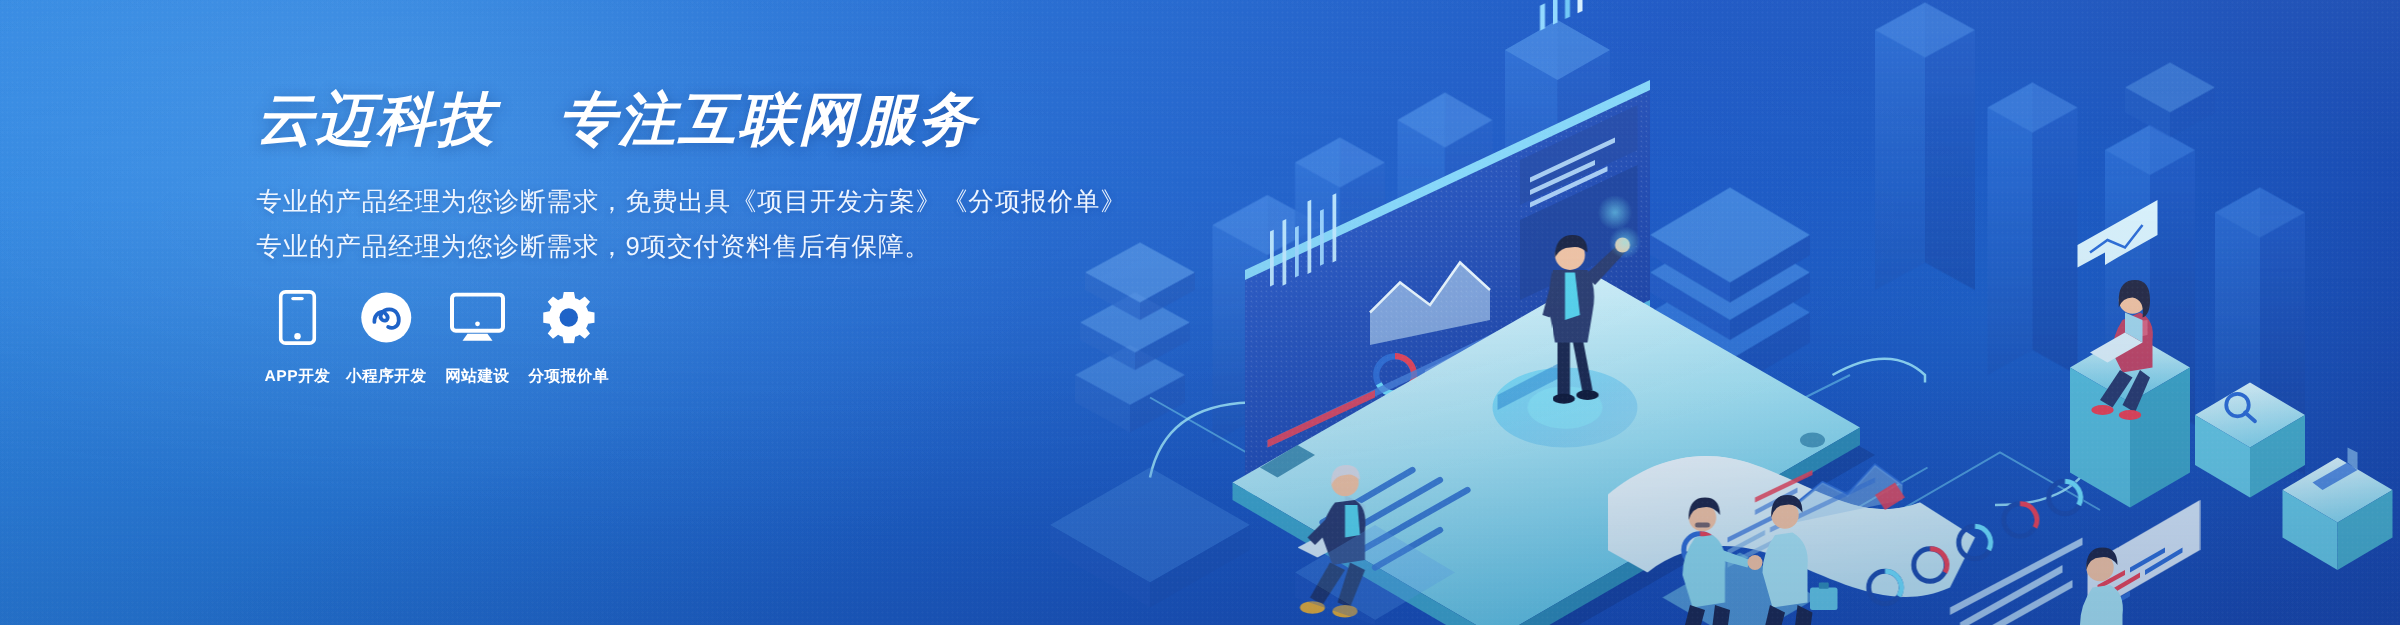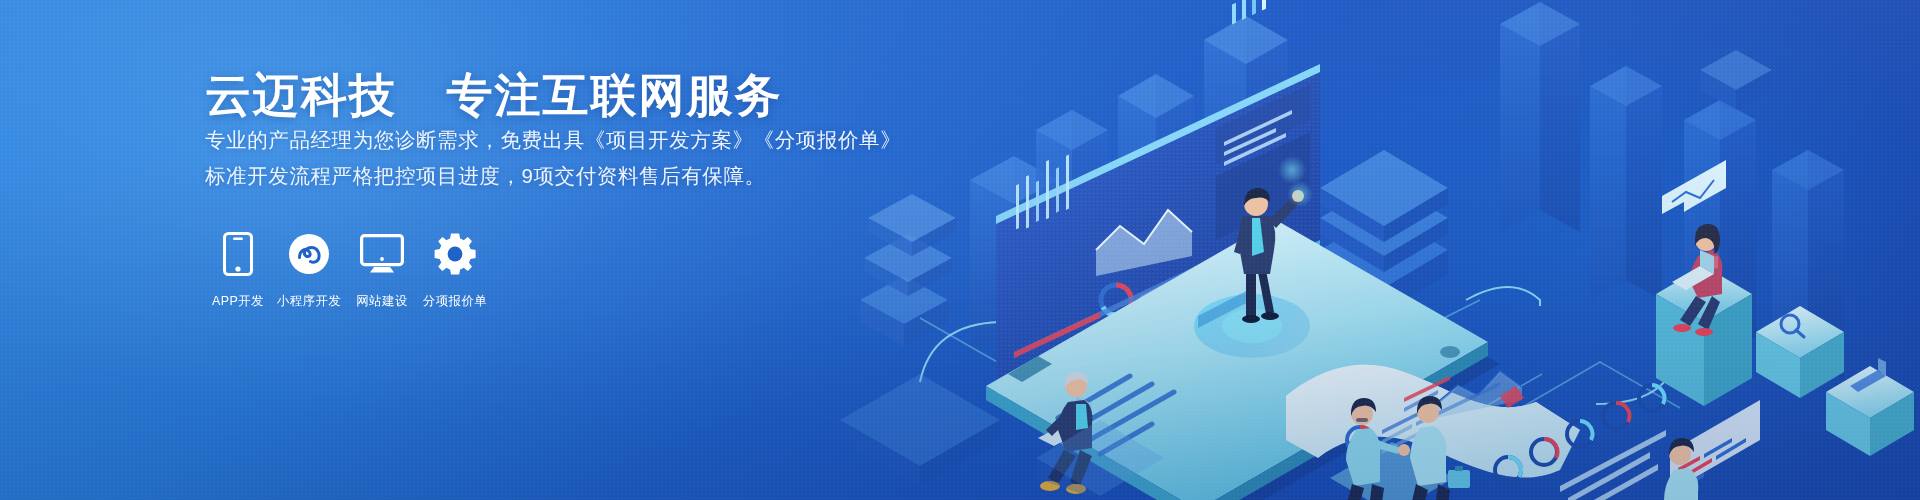--- a/index.html
+++ b/index.html
@@ -46,23 +46,25 @@
   
   .copy { position:absolute; left:205px; top:68px; width:720px; }
   .headline {
     color:#ffffff;
     font-size:46px;
     font-weight:bold;
     letter-spacing:2px;
     line-height:1.18;
     text-shadow:0 2px 10px rgba(10,40,110,0.35);
     white-space:nowrap;
+    font-style:italic;
   }
   .headline .gap { display:inline-block; width:20px; }
   .sub {
+    margin-top:22px;
     color:#eef5ff;
     font-size:20.5px;
     line-height:36px;
     letter-spacing:0.6px;
     white-space:nowrap;
     text-shadow:0 1px 6px rgba(10,40,110,0.28);
   }
 
   
   .services {
@@ -75,21 +77,21 @@
     cursor:pointer;
   }
   .svc-ico { height:44px; display:flex; align-items:center; justify-content:center; }
   .svc-ico svg { display:block; }
   .svc-label {
     margin-top:17px;
     color:#ffffff;
     font-size:12.5px;
     letter-spacing:0.4px;
     white-space:nowrap;
-    font-weight:normal;
+    font-weight:bold;
   }
   .svc:nth-child(1) { width:70px; }
   .svc:nth-child(2) { width:72px;text-align:center; }
   .svc:nth-child(3) { width:74px; }
   .svc:nth-child(4) { width:72px; }
   .svc:nth-child(5) { width:76px; }
 
   
   .illo { position:absolute; right:0; top:0; width:1120px; height:500px; }
   .illo svg { display:block; width:1120px; height:500px; }
@@ -525,21 +527,21 @@
   <div class="dot-texture"></div>
   <div class="vignette"></div>
 
   <div class="copy">
     <div class="headline">
       <span>云迈科技</span>
       <span class="gap"></span>
       <span>专注互联网服务</span>
     </div>
     <div class="sub">专业的产品经理为您诊断需求，免费出具《项目开发方案》《分项报价单》</div>
-    <div class="sub" style="margin-top:0">标准开发流程严格把控项目进度，9项交付资料售后有保障。</div>
+    <div class="sub" style="margin-top:0">专业的产品经理为您诊断需求，9项交付资料售后有保障。</div>
   </div>
 
   <div class="services">
 
     <div class="svc">
       <span class="svc-ico">
         <svg width="30" height="44" viewBox="0 0 30 44">
           <rect x="1.5" y="1.5" width="27" height="41" rx="4" ry="4" fill="none" stroke="#ffffff" stroke-width="3"></rect>
           <rect x="10" y="5.5" width="10" height="2.6" rx="1.3" fill="#ffffff"></rect>
           <circle cx="15" cy="37" r="2.6" fill="#ffffff"></circle>

